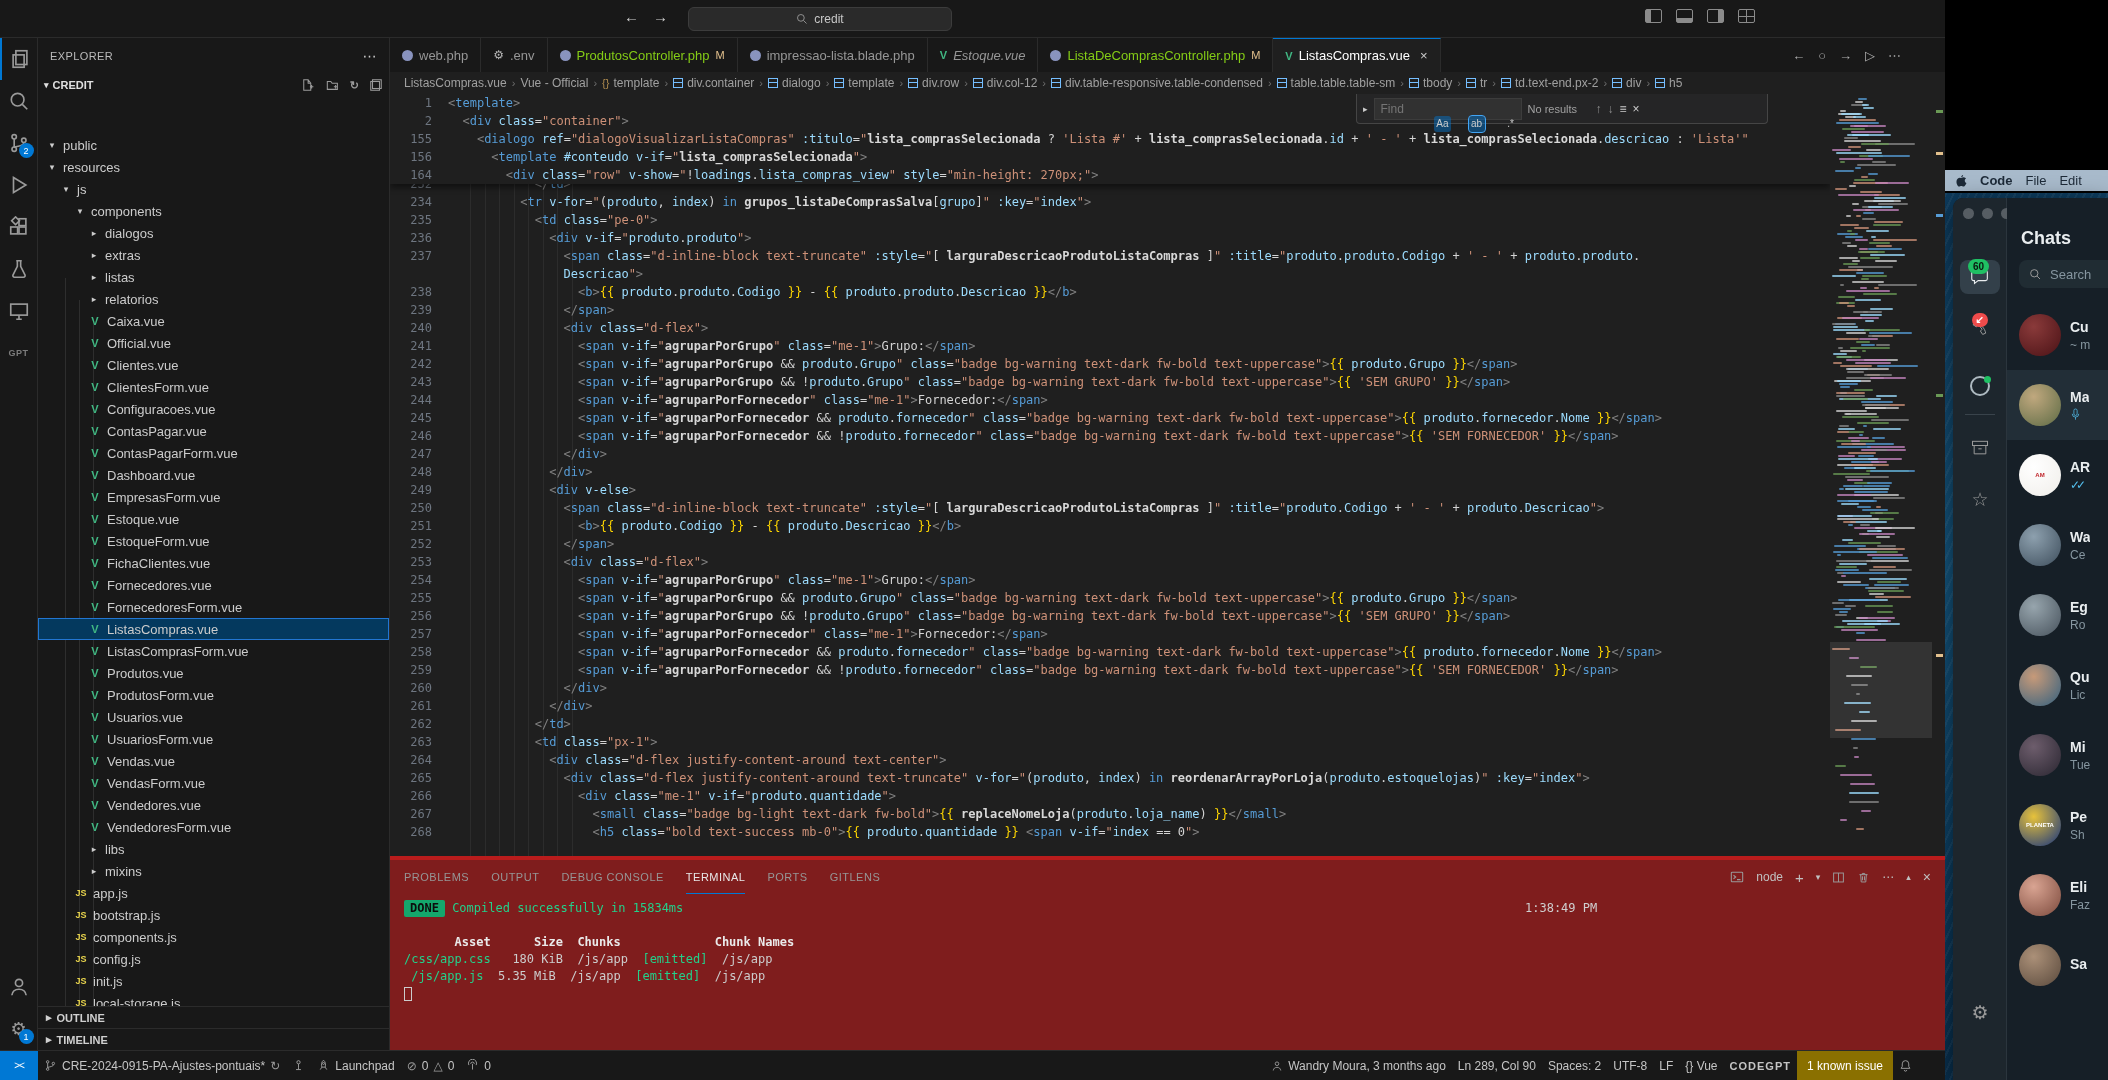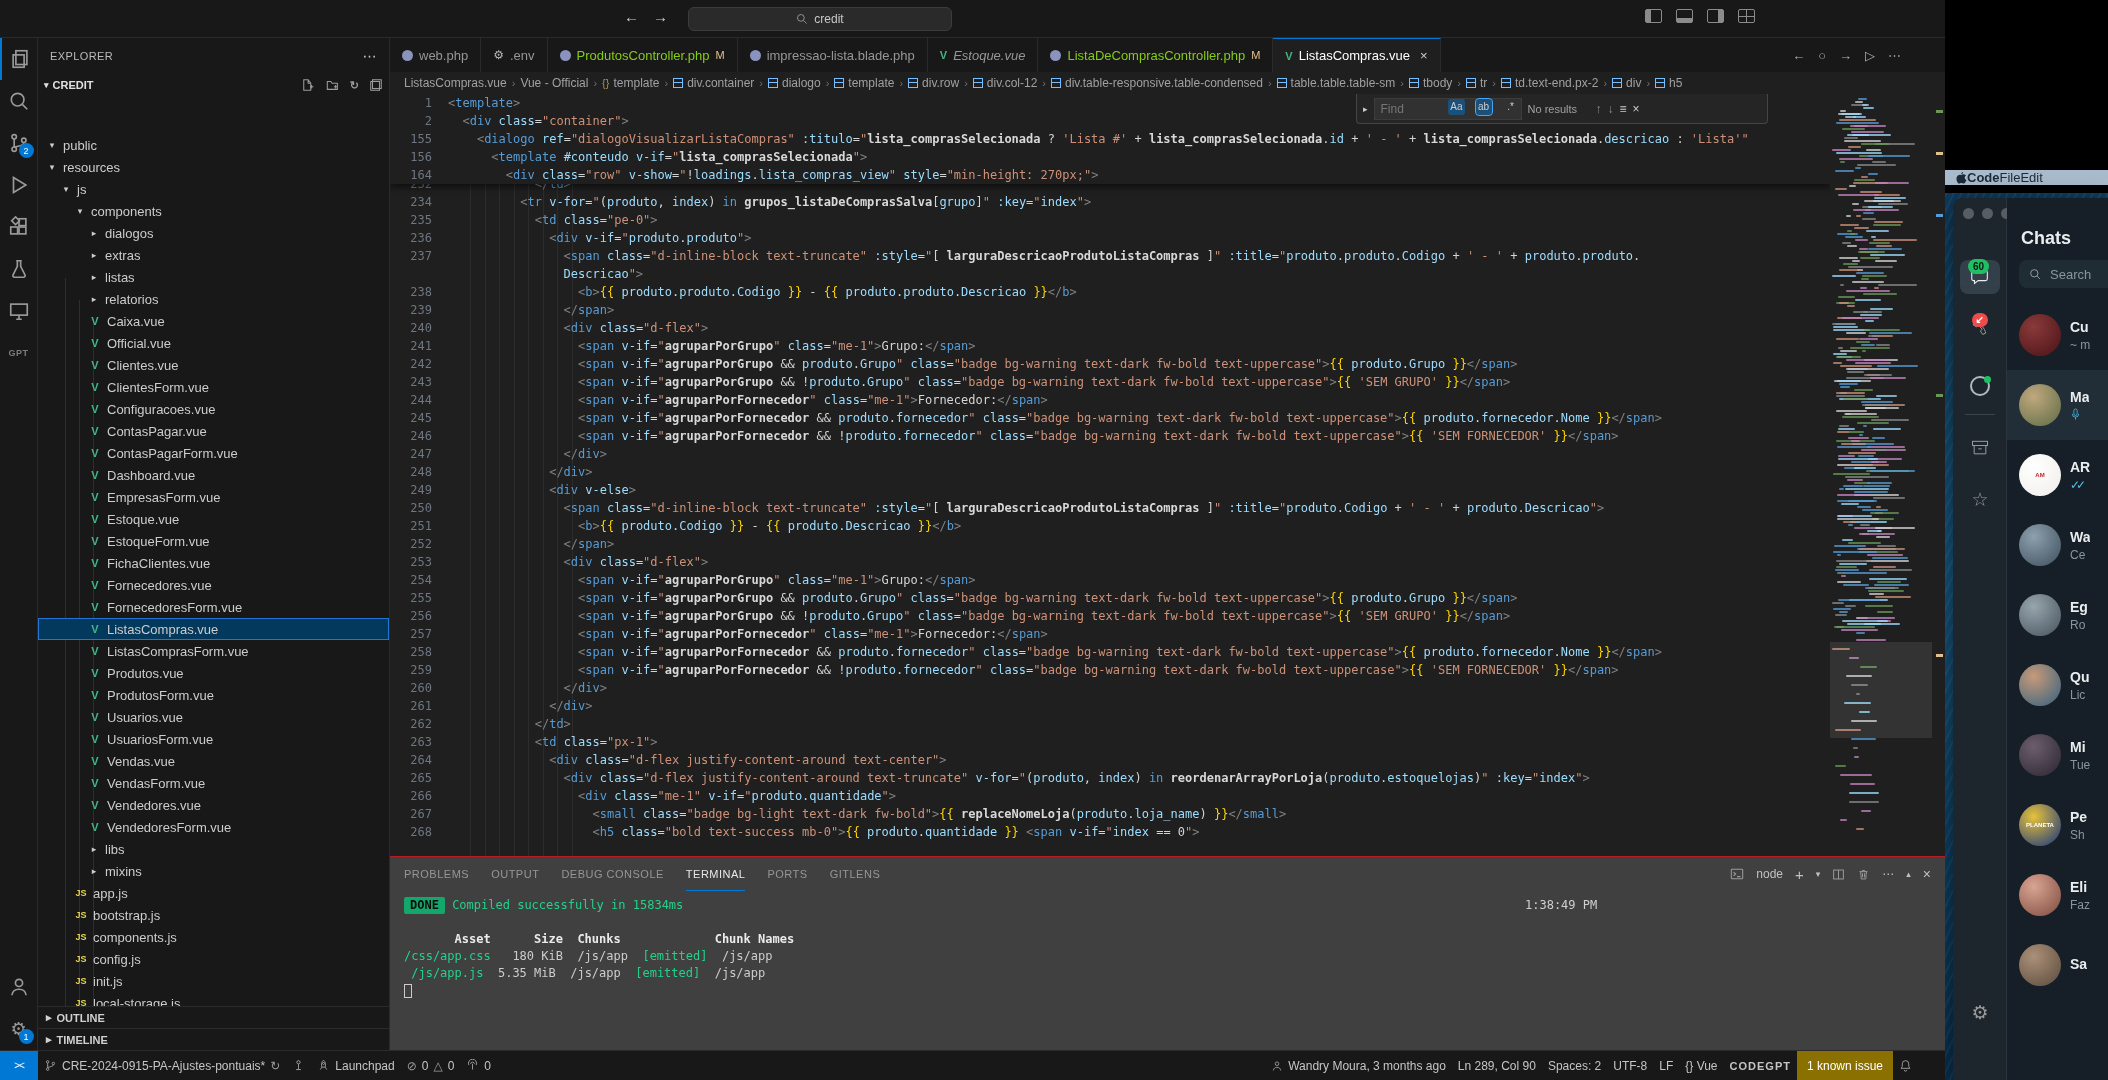--- a/index.html
+++ b/index.html
@@ -89,31 +89,31 @@
   .mm-slider{position:absolute;left:0;right:0;background:rgba(255,255,255,.09)}
   .oruler{position:absolute;right:0;top:0;width:13px;bottom:0;background:#1f1f1f;z-index:6}
   .or-tick{position:absolute;right:2px;width:7px;height:3px}
 
   .findwidget{position:absolute;left:966px;top:0;width:412px;height:30px;background:#252526;border:1px solid #454545;
               border-top:none;border-radius:0 0 4px 4px;display:flex;align-items:center;gap:6px;padding:0 6px;z-index:10}
   .fw-grip{color:#cccccc;font-size:9px}
   .fw-input{width:148px;height:22px;background:#313131;border:1px solid #3c3c3c;color:#cfcfcf;font-size:12px;
             padding:0 44px 0 6px;outline:none;font-family:"Liberation Sans",sans-serif}
   .fw-inbox{position:relative}
-  .fw-toggles{position:absolute;right:3px;top:1px;display:flex;gap:11px}
+  .fw-toggles{position:absolute;right:3px;top:18px;display:flex;gap:18px}
   .fw-tg{height:16px;min-width:16px;display:flex;align-items:center;justify-content:center;font-size:10px;color:#cccccc;
          border-radius:3px;padding:0 2px}
   .fw-tg.on{background:rgba(0,120,212,.45)}
   .fw-tg.onb{background:rgba(0,120,212,.45);outline:1px solid #42a5f5}
   .fw-res{font-size:11px;color:#a0a0a0;min-width:62px}
   .fw-btn{color:#8f8f8f;font-size:12px;cursor:pointer}
   .fw-btn.en{color:#cccccc}
 
   
-  .panel{position:absolute;left:0;right:0;bottom:0;height:194px;background:#404040;border-top:1px solid #b91c1c}
+  .panel{position:absolute;left:0;right:0;bottom:0;height:194px;background:#7f1d1d;border-top:4px solid #b91c1c}
   .ptabs{height:34px;display:flex;align-items:center;padding:0 14px;gap:22px}
   .ptab{font-size:11px;letter-spacing:.5px;color:#969696;height:34px;display:flex;align-items:center;cursor:pointer}
   .ptab.active{color:#e7e7e7;border-bottom:1px solid #0078d4}
   .pactions{margin-left:auto;display:flex;align-items:center;gap:12px;color:#c0c0c0;font-size:12px}
   .term{position:absolute;left:14px;right:20px;top:40px;bottom:0;font-family:"DejaVu Sans Mono",monospace;font-size:12px;line-height:17px;color:#cccccc}
   .t-done{display:inline-block;background:#14a76c;color:#0d0d0d;font-weight:700;padding:0 6px;border-radius:2px}
   .t-msg{color:#23d18b}
   .t-time{position:absolute;left:1121px;top:0;color:#cfcfcf}
   .t-head{font-weight:700;color:#eaeaea;white-space:pre}
   .t-row{white-space:pre}
@@ -123,22 +123,22 @@
   
   .statusbar{position:absolute;left:0;right:0;bottom:0;height:30px;background:#181818;border-top:1px solid #2b2b2b;
              display:flex;align-items:center;font-size:12px;color:#c5c5c5}
   .st-remote{width:38px;height:100%;background:#0078d4;color:#fff;display:flex;align-items:center;justify-content:center;font-size:10px;letter-spacing:-1px}
   .st-item{display:flex;align-items:center;gap:5px;padding:0 6px;height:100%;cursor:pointer;white-space:nowrap}
   .st-right{margin-left:auto;display:flex;align-items:center;height:100%;padding-right:190px}
   .st-issue{background:#8a7000;color:#ffffff;padding:0 10px;height:100%;display:flex;align-items:center}
 
   
   .overlay{position:absolute;left:1945px;top:0;width:163px;height:1080px;background:#000;z-index:50;overflow:hidden}
-  .menubar{position:absolute;left:0;right:0;top:170px;height:15px;background:rgba(178,198,216,.94);display:flex;align-items:center;
-           gap:0;padding-left:10px;color:#1d2a38;font-size:13px}
+  .menubar{position:absolute;left:0;right:0;top:170px;height:21px;background:rgba(178,198,216,.94);display:flex;align-items:center;
+           gap:13px;padding-left:10px;color:#1d2a38;font-size:13px}
   .menubar .mi-code{font-weight:700}
   .desktop{position:absolute;left:0;right:0;top:193px;bottom:0;
            background:linear-gradient(160deg,#0d3a5c 0%,#14557e 40%,#0c3f63 70%,#082c49 100%)}
   .desktop::before{content:"";position:absolute;inset:0;
            background:repeating-linear-gradient(115deg,rgba(255,255,255,.05) 0 2px,transparent 2px 7px)}
   .wa{position:absolute;left:8px;top:5px;right:0;bottom:0;background:#141d24;border-radius:10px 0 0 0;
       box-shadow:0 6px 24px rgba(0,0,0,.6);overflow:hidden}
   .tl{position:absolute;top:10px;left:10px;display:flex;gap:8px}
   .tl span{width:11px;height:11px;border-radius:50%;background:#565d63}
   .rail{position:absolute;left:0;top:0;bottom:0;width:54px;background:#1d262d;border-right:1px solid #2b353d}

